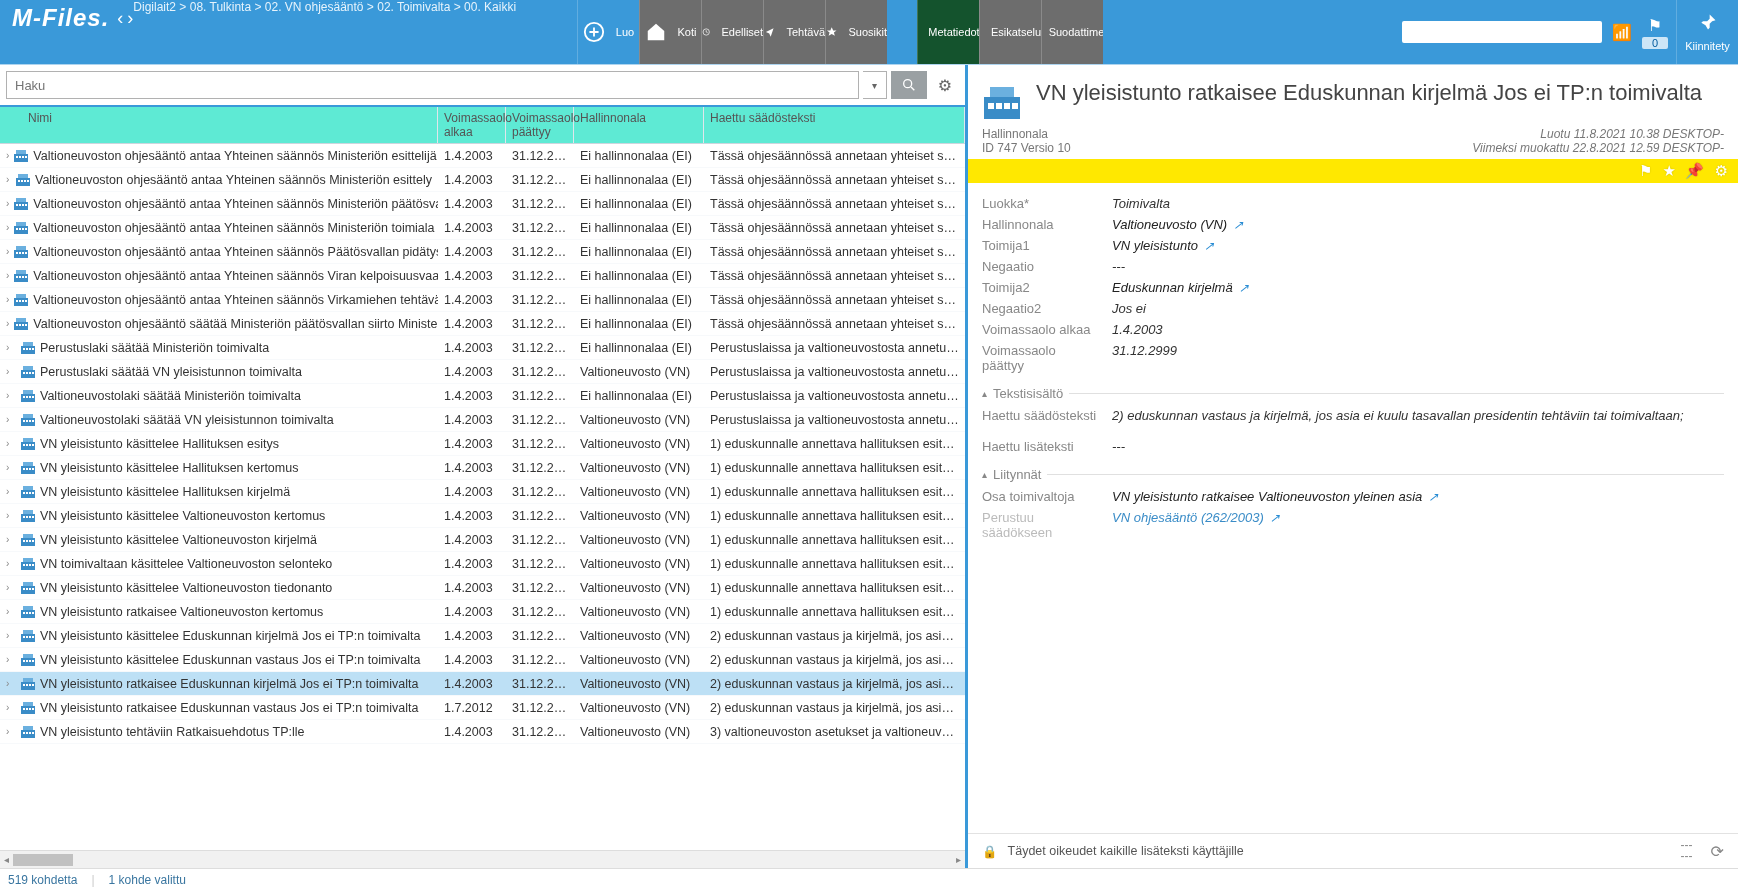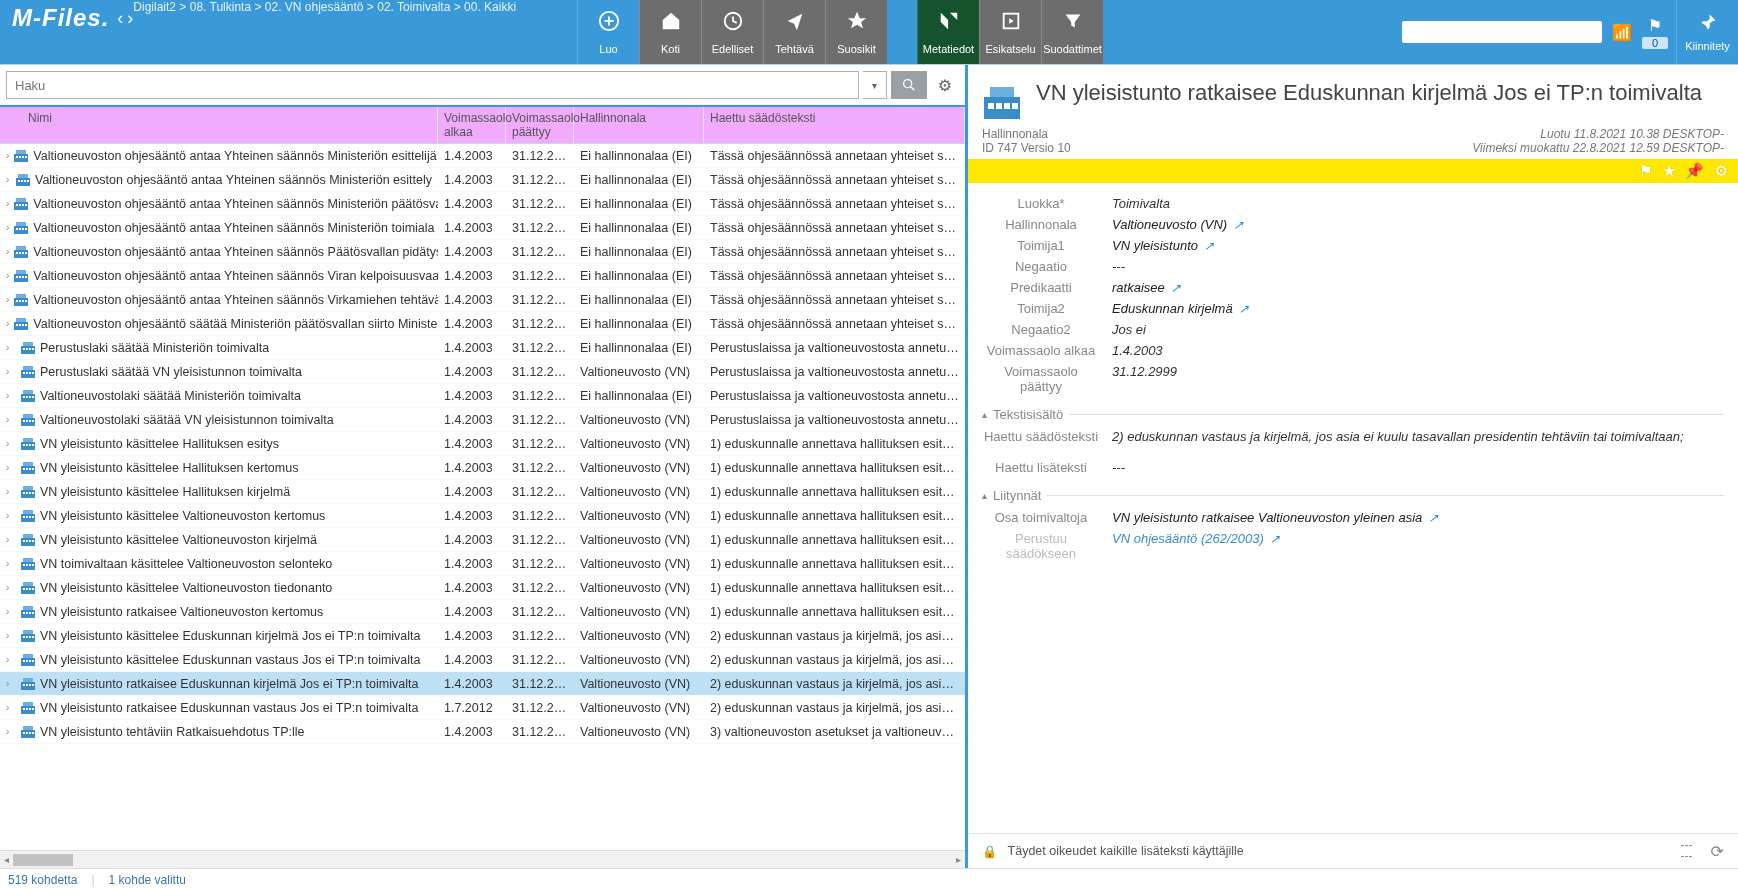--- a/index.html
+++ b/index.html
@@ -7,21 +7,21 @@
 .app { display: flex; flex-direction: column; height: 890px; width: 1738px; }
 .topbar { background: #3a99d9; display: flex; align-items: stretch; height: 64px; }
 .topbar-left { flex: 1; display: flex; flex-direction: row; padding-left: 12px; color: #fff; }
 .logo-row { display: flex; align-items: center; gap: 8px; height: 36px; }
 .logo { font-size: 24px; font-weight: bold; font-style: italic; letter-spacing: 1px; }
 .nav-arrows { display:flex; gap:4px; }
 .nav-arrow { font-size: 18px; color:#fff; cursor:pointer; }
 .breadcrumb { font-size: 12px; color: #e6f3fc; padding-bottom: 6px; }
 .breadcrumb span { cursor: pointer; }
 .topbar-btns { display: flex; }
-.tb-btn { width: 62px; display:flex; flex-direction:column; align-items:center; justify-content:center; gap:11px; color:#fff; font-size:11px; border-left:1px solid rgba(255,255,255,0.2); cursor:pointer; }
+.tb-btn { width: 62px; display:flex; flex-direction:row; align-items:center; justify-content:center; gap:11px; color:#fff; font-size:11px; border-left:1px solid rgba(255,255,255,0.2); cursor:pointer; }
 .tb-btn.dark { background:#6d6d6d; }
 .tb-btn.dark.active { background:#14532d; }
 .tb-btn.luo { background:#3a99d9; width:62px; }
 .tb-btn svg { width:22px; height:22px; fill:#fff; }
 .tb-gap { width: 30px; background:#3a99d9; }
 .status-area { flex:1; background:#3a99d9; display:flex; align-items:center; justify-content:flex-end; padding-right:8px; gap:10px; }
 .status-area .sig { width:200px; height:22px; background:#fff; border-radius:2px; }
 .status-icon { color:#fff; font-size:16px; cursor:pointer; }
 .badge-wrap { display:flex; flex-direction:column; align-items:center; color:#fff; gap:2px; }
 .badge-count { background:#cde6f7; color:#005a9e; min-width:26px; text-align:center; border-radius:2px; font-size:11px; padding:0 4px; }
@@ -30,21 +30,21 @@
 .main { flex:1; display:flex; overflow:hidden; border-top:1px solid #add4ef; }
 .left-pane { width: 968px; display:flex; flex-direction:column; border-right:3px solid #3a99d9; }
 .search-row { display:flex; align-items:center; gap:4px; padding:6px; background:#fff; }
 .search-input { flex:1; height:28px; border:1px solid #b1b1b1; padding:0 8px; font-size:13px; }
 .search-drop { width:24px; height:28px; border:1px solid #b1b1b1; border-left:none; background:#fff; display:flex; align-items:center; justify-content:center; cursor:pointer; color:#666; font-size:10px; }
 .search-go { width:36px; height:28px; background:#9aa0a3; border:none; display:flex; align-items:center; justify-content:center; cursor:pointer; }
 .search-go svg { width:16px; height:16px; fill:#fff; }
 .search-opt { width:28px; height:28px; display:flex; align-items:center; justify-content:center; cursor:pointer; color:#666; font-size:16px; }
 
 .grid { flex:1; overflow:auto; border-top:2px solid #3a99d9; }
-.grid-head { display:flex; background:#f0abfc; border-bottom:1px solid #ccd6de; font-size:12px; color:#555; position:sticky; top:0; }
+.grid-head { display:flex; background:#5eead4; border-bottom:1px solid #ccd6de; font-size:12px; color:#555; position:sticky; top:0; }
 .grid-head > div { padding:4px 6px; border-right:1px solid #e0e6eb; }
 .col-name { width:438px; padding-left:28px !important; }
 .col-v1 { width:68px; }
 .col-v2 { width:68px; }
 .col-h { width:130px; }
 .col-s { flex:1; }
 .grid-row { display:flex; align-items:center; height:24px; font-size:12.5px; color:#333; cursor:pointer; border-bottom:1px solid #f7f9fb; }
 .grid-row.sel { background:#bde0f5; }
 .grid-row > div { padding:0 6px; white-space:nowrap; overflow:hidden; text-overflow:ellipsis; }
 .cell-name { width:438px; display:flex; align-items:center; gap:4px; }
@@ -62,21 +62,21 @@
 .right-pane { flex:1; display:flex; flex-direction:column; background:#fff; overflow:hidden; }
 .rp-header { display:flex; gap:14px; padding:14px 14px 6px 14px; align-items:flex-start; }
 .rp-icon { width:40px; height:38px; margin-top:4px; }
 .rp-title { font-size:22px; color:#444; line-height:1.25; }
 .rp-meta { padding:0 14px 4px 14px; display:flex; justify-content:space-between; font-size:12px; color:#777; }
 .rp-meta .r { text-align:right; font-style:italic; }
 .yellow-bar { height:24px; background:#ffe800; display:flex; justify-content:flex-end; align-items:center; gap:10px; padding:0 10px; }
 .yellow-bar span { color:#fff; font-size:15px; cursor:pointer; text-shadow:0 0 2px rgba(0,0,0,0.2); }
 .props { flex:1; overflow:auto; padding:10px 14px; }
 .prop-row { display:flex; padding:3px 0; font-size:13px; }
-.prop-label { width:130px; text-align:center; color:#888; padding-right:12px; }
+.prop-label { width:130px; text-align:left; color:#888; padding-right:12px; }
 .prop-value { flex:1; color:#333;font-style:italic; }
 .prop-value .link { color:#222; }
 .ext-icon { color:#2a8dd4; margin-left:6px; font-size:12px; cursor:pointer; }
 .section-header { display:flex; align-items:center; gap:6px; color:#888; font-size:13px; margin:10px 0 4px 0; }
 .section-header::after { content:""; flex:1; height:1px; background:#e0e0e0; }
 .collapse-tri { color:#888; font-size:10px; }
 .rp-footer { border-top:1px solid #e2e2e2; padding:6px 14px; display:flex; align-items:center; gap:10px; font-size:12.5px; color:#555; }
 .rp-footer .dots { margin-left:auto; display:flex; flex-direction:column; align-items:flex-end; gap:0; color:#888; line-height:0.9; font-size:12px; }
 .refresh-ic { color:#888; font-size:16px; cursor:pointer; margin-left:8px; }
 .lock-ic { color:#888; }
@@ -690,24 +690,20 @@
           </div>
         <div class="prop-row">
             <div class="prop-label">Toimija1</div>
             <div class="prop-value"><span class="link">VN yleisistunto</span><span class="ext-icon">↗</span></div>
           </div>
         <div class="prop-row">
             <div class="prop-label">Negaatio</div>
             <div class="prop-value">---</div>
           </div>
         <div class="prop-row">
-            <div class="prop-label">Predikaatti</div>
-            <div class="prop-value"><span class="link">ratkaisee</span><span class="ext-icon">↗</span></div>
-          </div>
-        <div class="prop-row">
             <div class="prop-label">Toimija2</div>
             <div class="prop-value"><span class="link">Eduskunnan kirjelmä</span><span class="ext-icon">↗</span></div>
           </div>
         <div class="prop-row">
             <div class="prop-label">Negaatio2</div>
             <div class="prop-value">Jos ei</div>
           </div>
         <div class="prop-row">
             <div class="prop-label">Voimassaolo alkaa</div>
             <div class="prop-value">1.4.2003</div>

